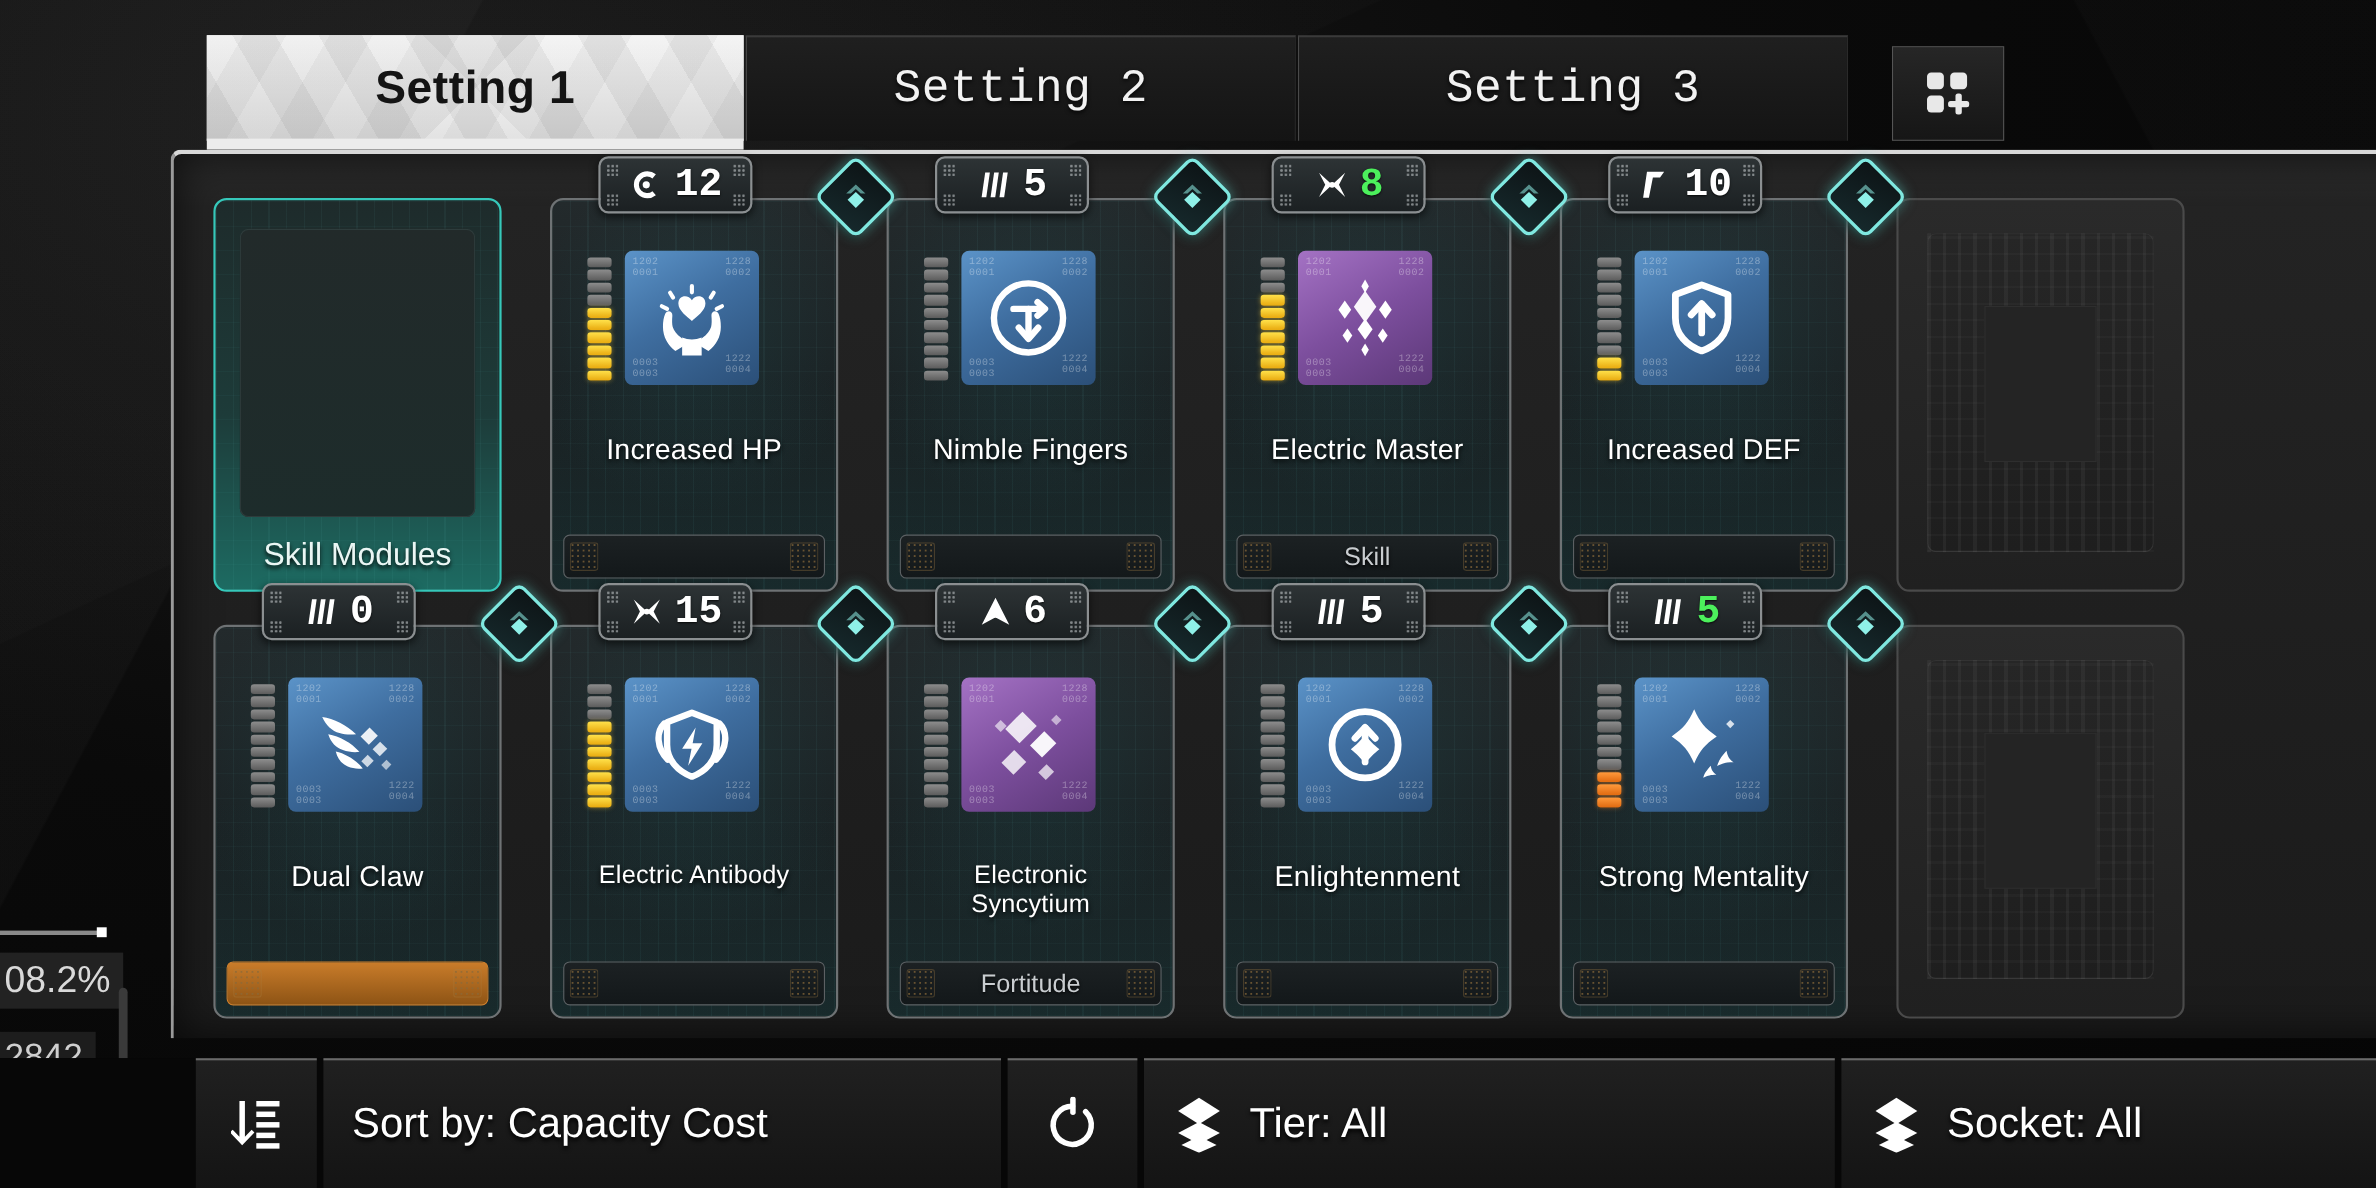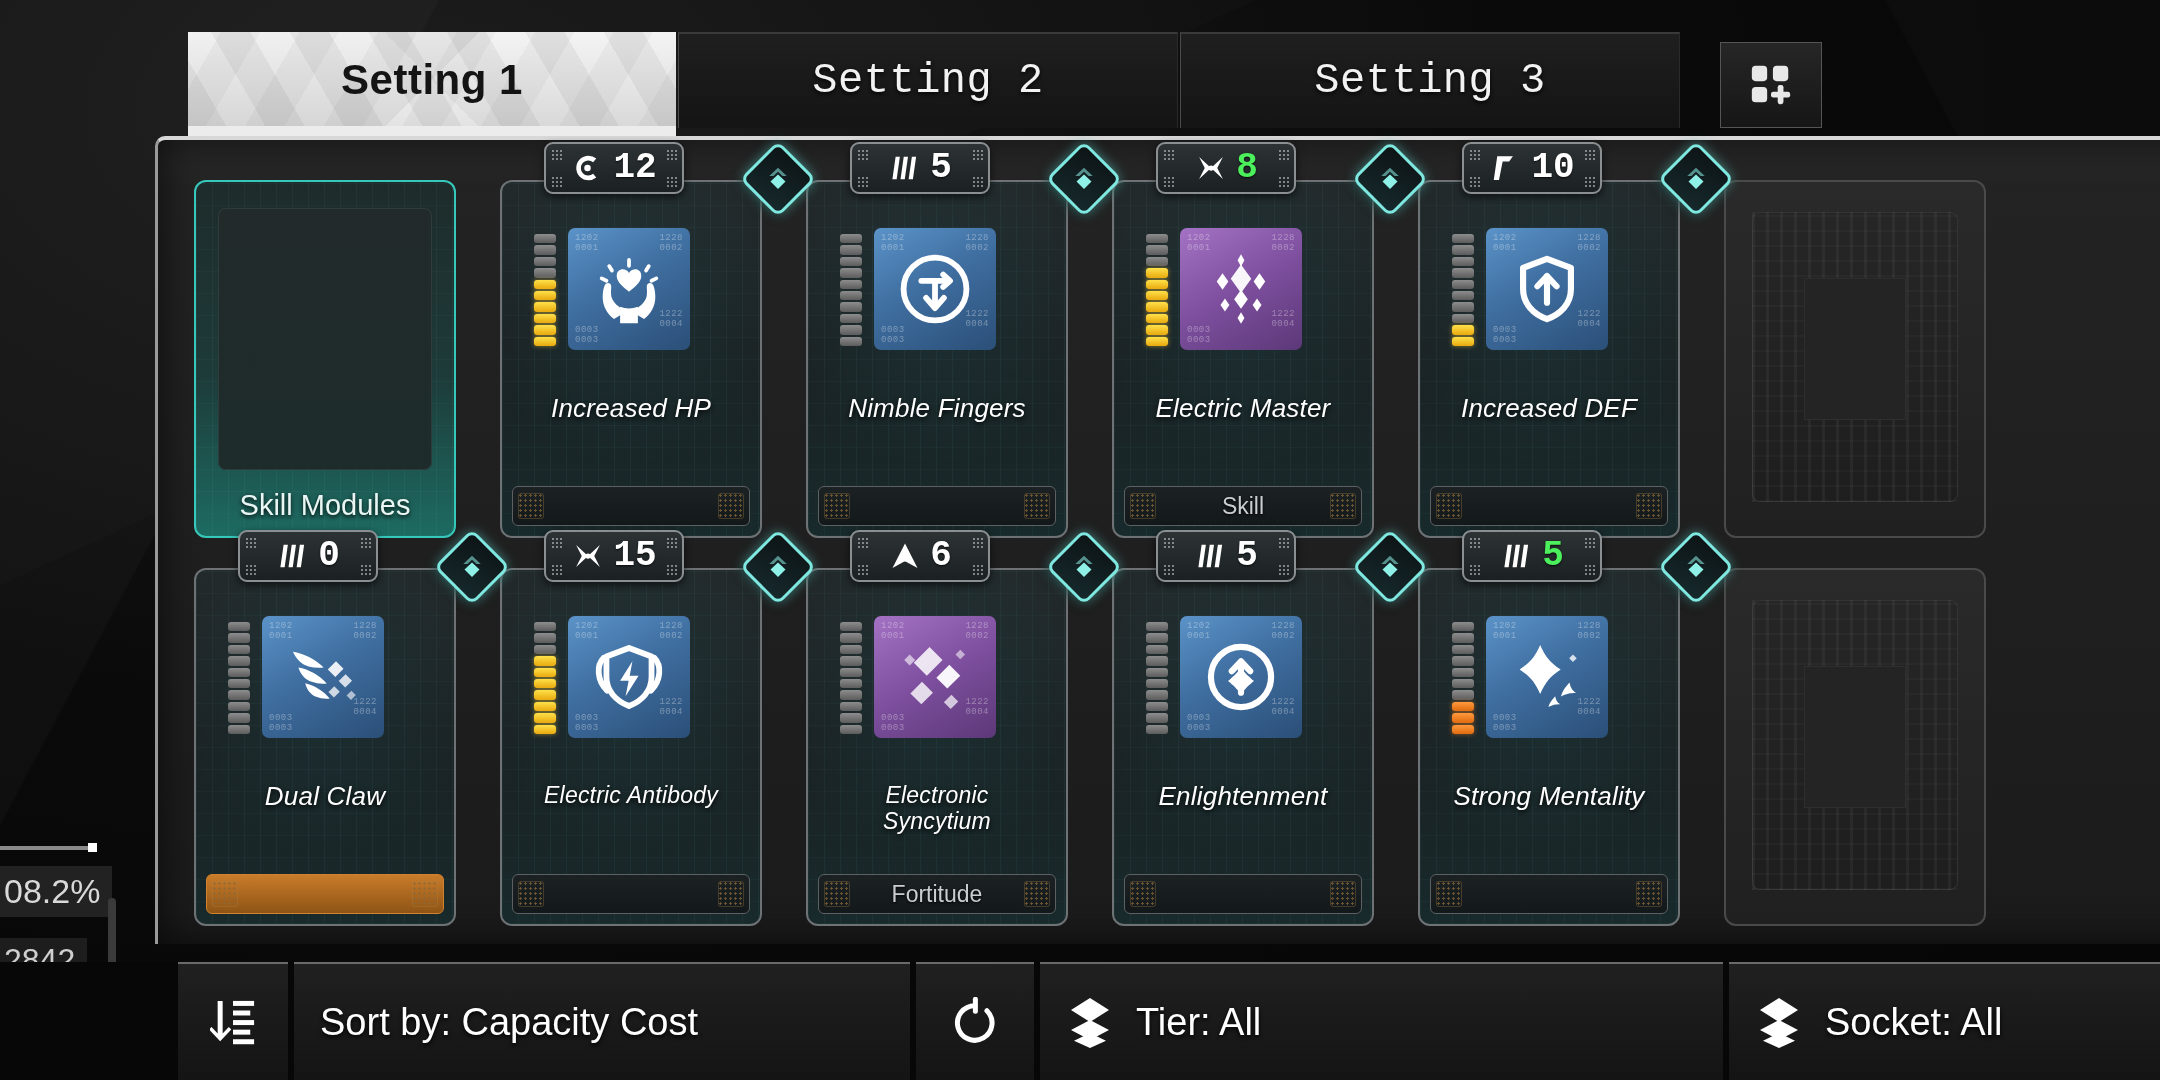--- a/index.html
+++ b/index.html
@@ -92,21 +92,21 @@
   
   .tile { position:absolute; left:66px; top:46px; width:122px; height:122px;
         border-radius:7px; display:flex; align-items:center; justify-content:center; }
   .tile.blue { background:linear-gradient(150deg,#5b93c8 0%, #3f6ea0 45%, #2b4f78 100%); }
   .tile.purple { background:linear-gradient(150deg,#a472c4 0%, #7d4f9e 50%, #5c3878 100%); }
   .tile svg { width:82px; height:82px; }
   .tile .codes { position:absolute; inset:5px; pointer-events:none; }
   .tile .codes span { position:absolute; font-size:9px; color:rgba(255,255,255,.33);
         font-family:"Liberation Mono", monospace; letter-spacing:.5px; }
   .tile .c1 { left:2px; top:0; } .tile .c2 { right:2px; top:0; }
-  .tile .c3 { left:2px; bottom:0; } .tile .c4 { right:2px; bottom:16px;margin-top:38px; }
+  .tile .c3 { left:2px; bottom:0; } .tile .c4 { right:2px; bottom:4px;margin-top:38px; }
 
   
   .levelbar { position:absolute; left:32px; top:52px; width:22px; height:112px;
         display:flex; flex-direction:column; gap:2px; }
   .seg { flex:1; border-radius:3px; }
   .seg.off { background:linear-gradient(180deg,#8d8d8d,#5c5c5c); }
   .seg.y { background:linear-gradient(180deg,#ffe14a,#e8a90e); box-shadow:0 0 5px rgba(255,210,60,.5); }
   .seg.o { background:linear-gradient(180deg,#ff9a3c,#e06a10); box-shadow:0 0 5px rgba(255,140,40,.5); }
 
   
@@ -128,21 +128,21 @@
   
   .socket { position:absolute; right:-8px; top:-6px; width:54px; height:54px;
         transform:rotate(45deg); border-radius:8px; border:3px solid #7fe8e0;
         background:linear-gradient(160deg,#0d1416,#16292c);
         box-shadow:0 0 12px rgba(110,230,220,.55), 0 3px 8px rgba(0,0,0,.7);
         display:flex; align-items:center; justify-content:center; z-index:7; }
   .socket svg { transform:rotate(-45deg); width:30px; height:30px; }
 
   .cname { position:absolute; left:6px; right:6px; top:212px; text-align:center;
         color:#fff; font-size:26px; line-height:1.14; letter-spacing:.2px;
-        text-shadow:0 2px 5px rgba(0,0,0,.95);font-style:italic; }
+        text-shadow:0 2px 5px rgba(0,0,0,.95); }
   .cname.small { font-size:23px; }
 
   
   .cfoot { position:absolute; left:10px; right:10px; bottom:10px; height:40px;
         border-radius:6px; border:1px solid #5c6063;
         background:linear-gradient(180deg,#1c2123,#13181a);
         display:flex; align-items:center; justify-content:center; }
   .cfoot .ftext { color:#c9cdd0; font-size:23px; text-shadow:0 1px 3px #000; }
   .cfoot .fpad { position:absolute; width:26px; height:26px; opacity:.7;
         background-image:radial-gradient(circle,#8a6a3a 1.2px, transparent 1.3px);
@@ -820,21 +820,21 @@
       <span class="lbl">Sort by: Capacity Cost</span>
     </div>
     <div class="bb-gap"></div>
     <div class="bb-seg" style="width:118px;justify-content:center">
       <svg width="48" height="50" viewBox="0 0 24 26" fill="none" stroke="#fff" stroke-width="2.6">
         <path d="M12 4.5 a9 9 0 1 0 6.2 2.6" stroke-linecap="round"></path>
         <path d="M12.2 1.2 L12.2 7.4" stroke-linecap="round"></path>
       </svg>
     </div>
     <div class="bb-gap"></div>
-    <div class="bb-seg" style="width:683px">
+    <div class="bb-seg" style="width:628px">
       <svg width="48" height="52" viewBox="0 0 24 26" fill="#fff">
         <path d="M12 1 L21.5 7 L12 13 L2.5 7z"></path>
         <path d="M12 12 L21.5 17 L12 22 L2.5 17z"></path>
         <path d="M12 18.5 L20 22.4 L12 26 L4 22.4z"></path>
       </svg>
       <span class="lbl">Tier: All</span>
     </div>
     <div class="bb-gap"></div>
     <div class="bb-seg" style="flex:1">
       <svg width="48" height="52" viewBox="0 0 24 26" fill="#fff">

